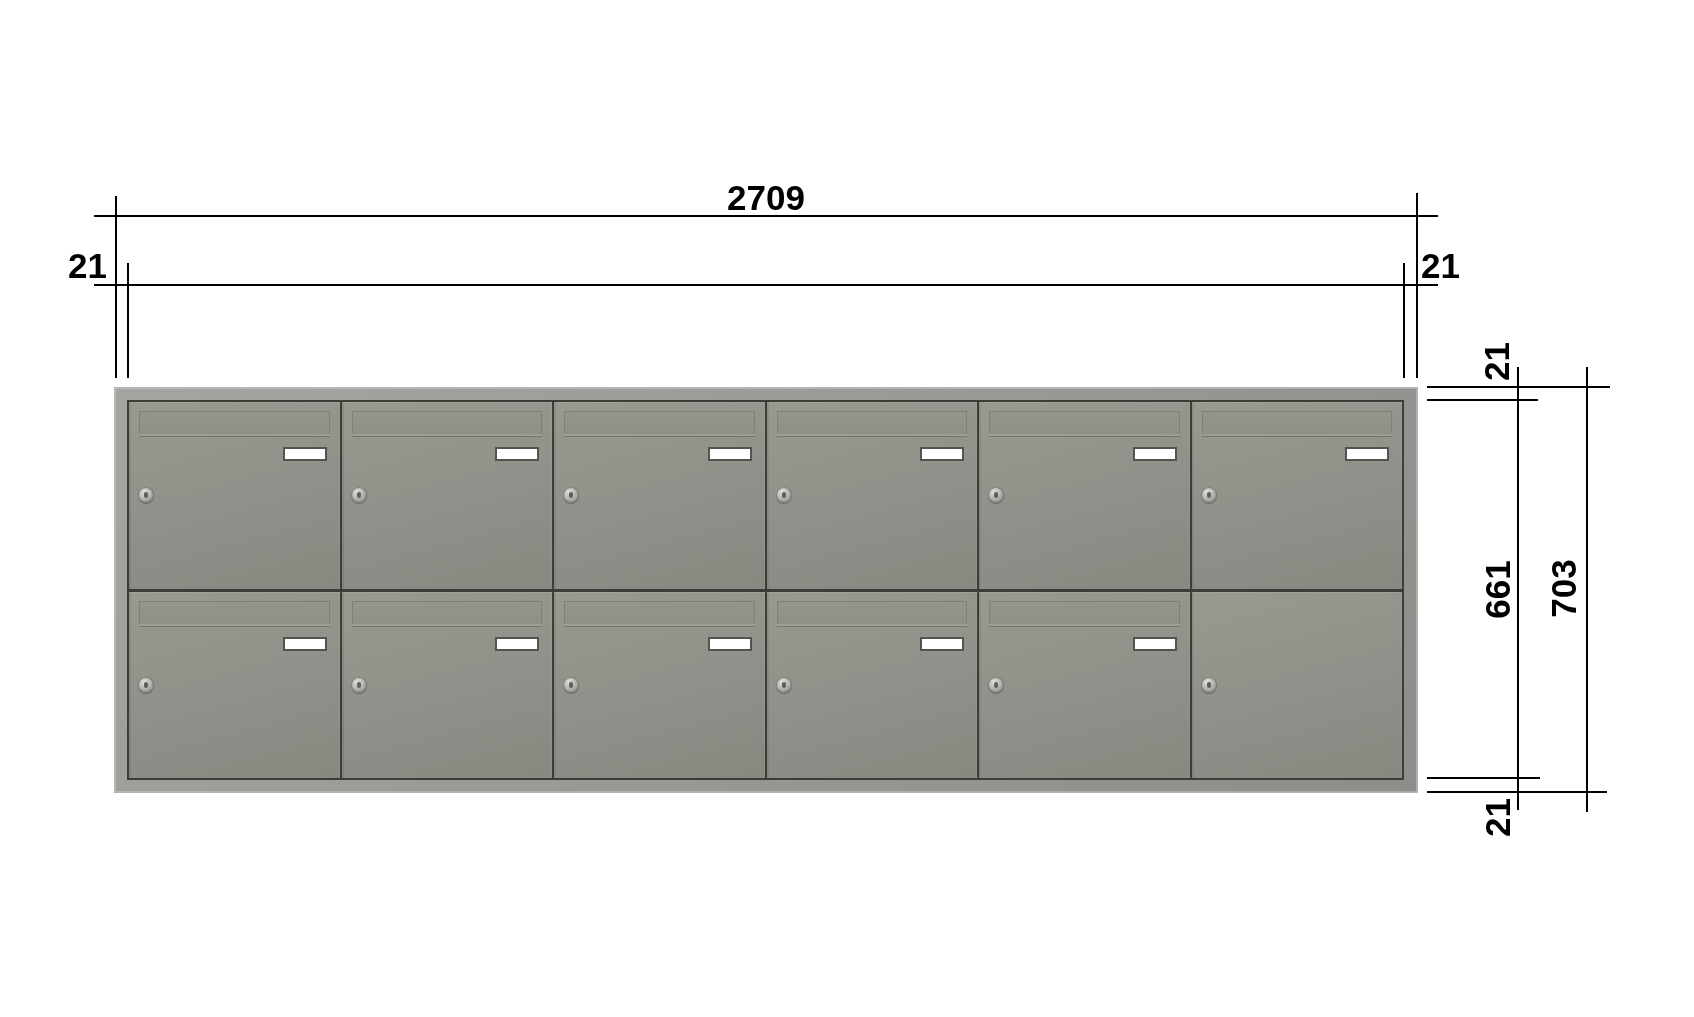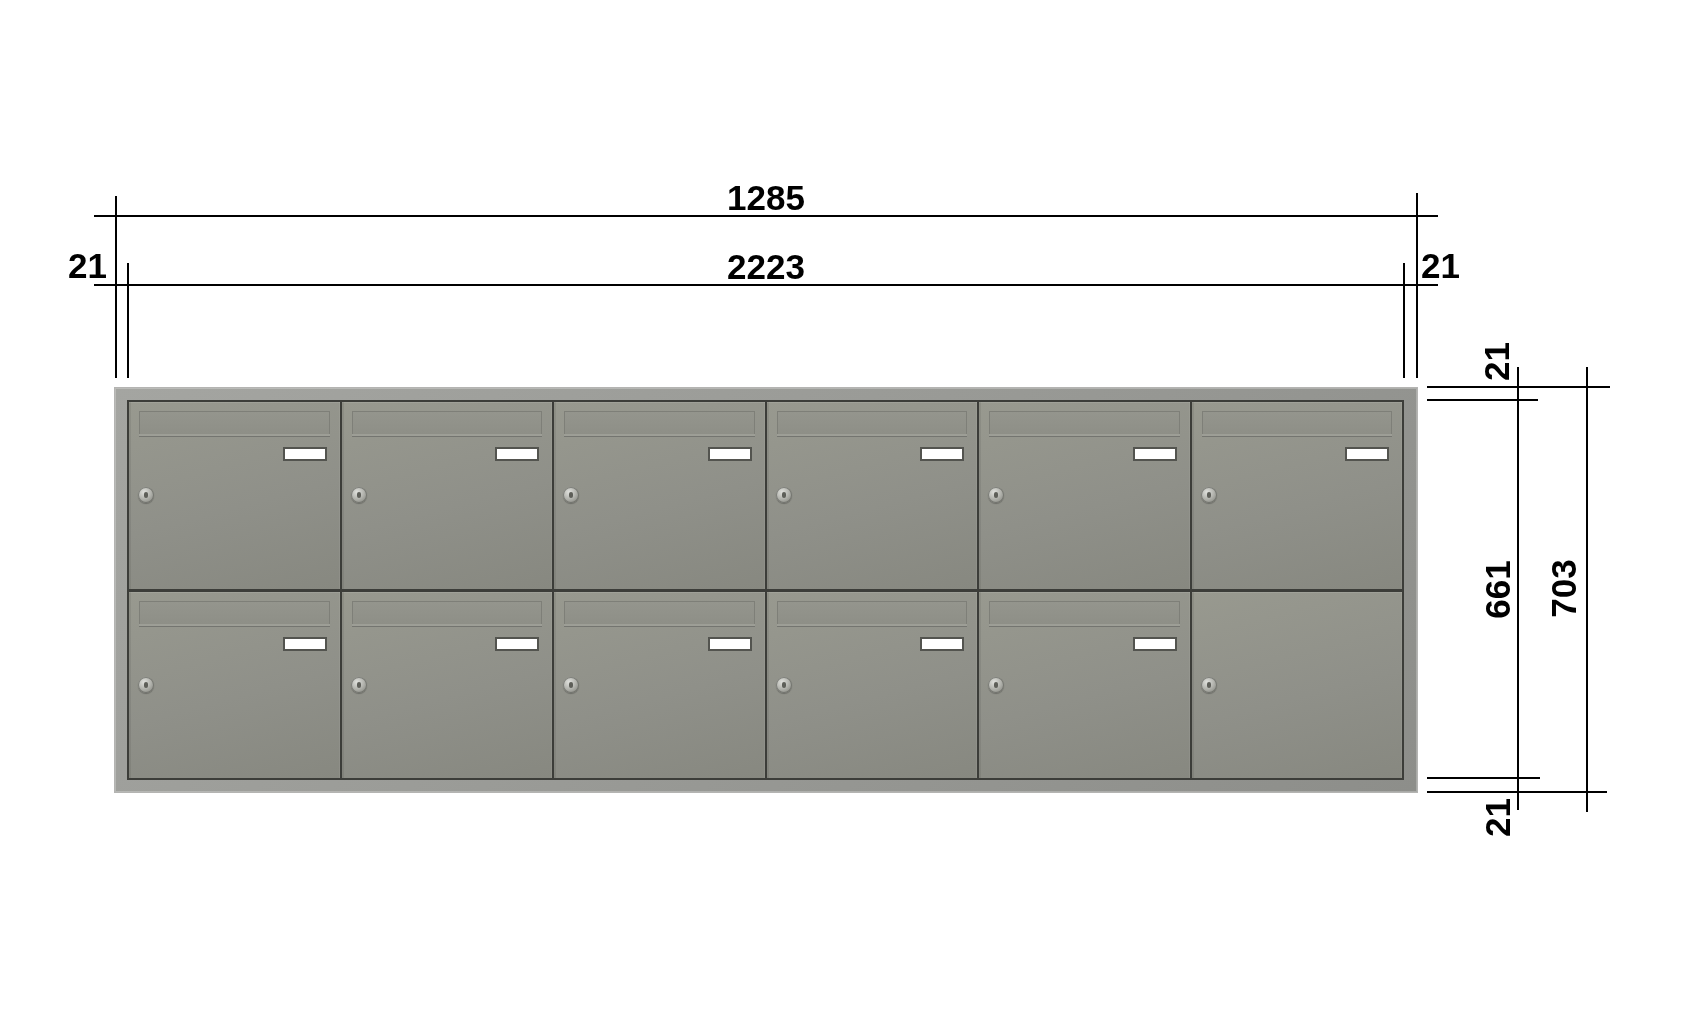--- a/index.html
+++ b/index.html
@@ -88,22 +88,21 @@
   <div class="dl v" id="e-right-inner"></div>
 
   <div class="dl v" id="v-ih"></div>
   <div class="dl v" id="v-oh"></div>
 
   <div class="dl h" id="h-top-outer"></div>
   <div class="dl h" id="h-top-inner"></div>
   <div class="dl h" id="h-bot-inner"></div>
   <div class="dl h" id="h-bot-outer"></div>
 
-  <div class="dim-label" id="t-ow">1285</div>
-  <div class="dim-label" id="t-iw">2223</div>
+  <div class="dim-label" id="t-ow">2709</div>
   <div class="dim-label" id="t-left">21</div>
   <div class="dim-label" id="t-right">21</div>
   <div class="dim-label rot" id="t-top21">21</div>
   <div class="dim-label rot" id="t-661">661</div>
   <div class="dim-label rot" id="t-703">703</div>
   <div class="dim-label rot" id="t-bot21">21</div>
 
   <div class="cabinet">
     <div class="door-grid">
         <div class="door">

